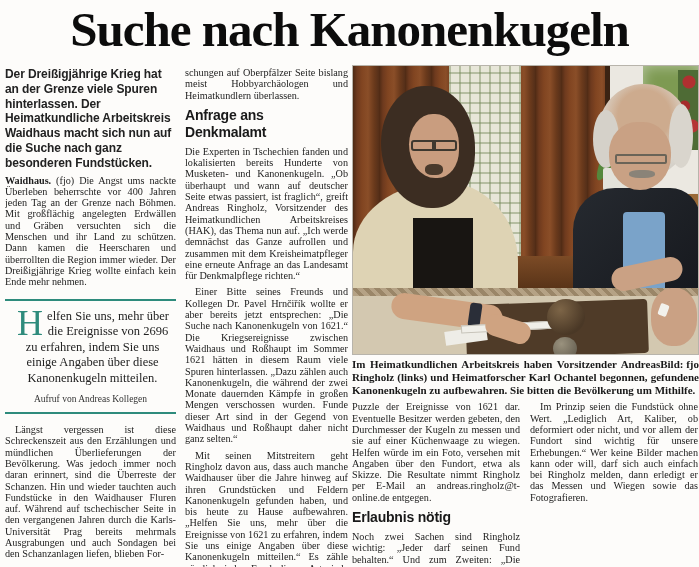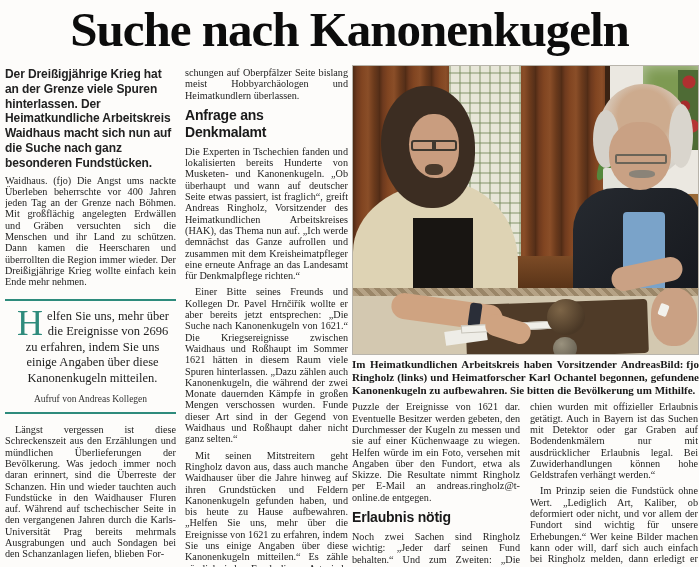--- a/index.html
+++ b/index.html
@@ -22,21 +22,21 @@
   .leadin {
     font-family:"Liberation Sans", sans-serif; font-weight:700;
     font-size:12px; line-height:14.8px; color:#222; text-align:left;
     margin-bottom:4px; letter-spacing:-0.1px;
   }
   p.body {
     font-size:10.2px; line-height:11.3px; text-align:justify;
     margin-bottom:5px; color:#1c1c1c;
   }
   p.body.indent { text-indent:10px; }
-  .dateline { font-weight:400; }
+  .dateline { font-weight:700; }
   h2.subhead {
     font-family:"Liberation Sans", sans-serif; font-weight:600;
     font-size:14px; letter-spacing:-0.2px; color:#191919;
     margin:6px 0 5px 0; line-height:17px;
   }
 
   .pullquote { padding:6px 0 4px 0; margin:2px 0 6px 0; }
   .pq-rule { height:2px; background:#2e8b7c; }
   .pq-body { padding:8px 6px 4px 10px; text-align:center;
     font-size:12.5px; line-height:15.5px; color:#222; }
@@ -221,19 +221,18 @@
 
     <p class="caption"><span class="credit">Bild: fjo</span><span>Im Heimatkundlichen Arbeitskreis haben Vorsitzender Andreas Ringholz (links) und Heimatforscher Karl Ochantel begonnen, gefundene Kanonenkugeln zu aufbewahren. Sie bitten die Bevölkerung um Mithilfe.</span></p>
 
     <div class="subcols">
       <div class="subcol">
         <p class="body">Puzzle der Ereignisse von 1621 dar. Eventuelle Besitzer werden gebeten, den Durchmesser der Kugeln zu messen und sie auf einer Küchenwaage zu wiegen. Helfen würde im ein Foto, versehen mit Angaben über den Fundort, etwa als Skizze. Die Resultate nimmt Ringholz per E-Mail an andreas.ringholz@t-online.de entgegen.</p>
         <h2 class="subhead">Erlaubnis nötig</h2>
         <p class="body">Noch zwei Sachen sind Ringholz wichtig: „Jeder darf seinen Fund behalten.“ Und zum Zweiten: „Die Sondagen und Ausgrabungen in Tsche-</p>
       </div>
       <div class="subcol">
-        <p class="body">chien wurden mit offizieller Erlaubnis getätigt. Auch in Bayern ist das Suchen mit Detektor oder gar Graben auf Bodendenkmälern nur mit ausdrücklicher Erlaubnis legal. Bei Zuwiderhandlungen können hohe Geldstrafen verhängt werden.“</p>
         <p class="body indent">Im Prinzip seien die Fundstück ohne Wert. „Lediglich Art, Kaliber, ob deformiert oder nicht, und vor allem der Fundort sind wichtig für unsere Erhebungen.“ Wer keine Bilder machen kann oder will, darf sich auch einfach bei Ringholz melden, dann erledigt er das Messen und Wiegen sowie das Fotografieren.</p>
       </div>
     </div>
   </div>
 
 </div>
 
 </body></html>

